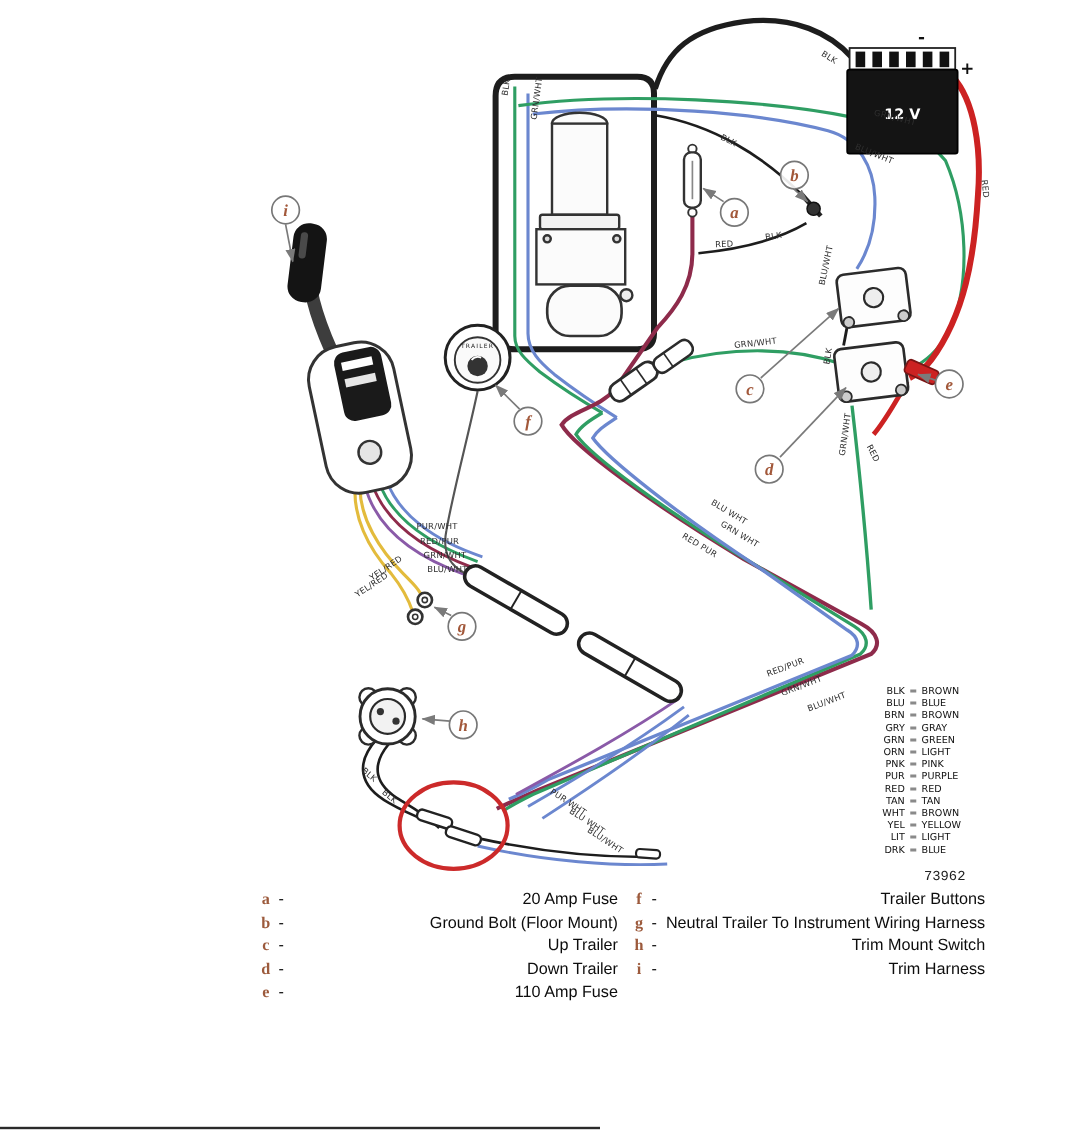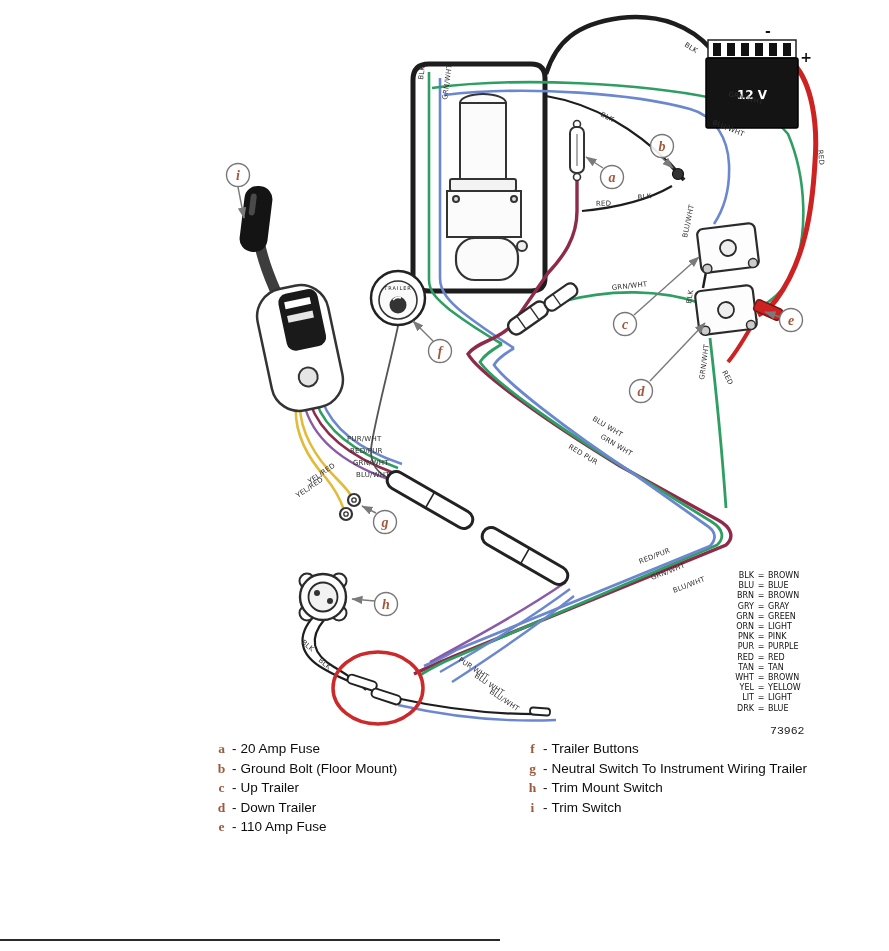--- a/index.html
+++ b/index.html
@@ -14,21 +14,21 @@
   .clrow{display:flex;}
   .clrow .abbr{width:26px;text-align:right;}
   .clrow .eq{width:14px;text-align:center;}
   .diagram-number{position:absolute;left:770px;top:714px;font-size:11.5px;color:#222;font-family:Liberation Mono, monospace;margin-top:10px;}
   .component-legend{position:absolute;font-size:13.5px;color:#0d0d0d;}
   .component-legend.left{left:215px;top:739px;width:300px;}
   .component-legend.right{left:526px;top:739px;width:295px;}
   .crow{display:flex;line-height:19.5px;}
   .ckey{font-family:"Liberation Serif",serif;font-weight:bold;color:#9c5a3c;width:13px;text-align:center;flex:none;}
   .cdash{padding:0 4px;flex:none;}
-  .clabel{flex:1;}
+  .clabel{flex:1;text-align:right;}
   .bottom-line{position:absolute;left:0;top:939px;width:500px;height:2px;background:#2a2a2a;}
 </style>
 </head>
 <body>
 
 <div class="stage">
 
   <svg width="889" height="951" viewBox="0 0 889 951">
     <defs>
       <marker id="arr" markerWidth="9" markerHeight="7" refX="7.5" refY="3" orient="auto">
@@ -384,28 +384,28 @@
 
   <div class="component-legend right">
     <div class="crow">
         <span class="ckey">f</span>
         <span class="cdash">-</span>
         <span class="clabel">Trailer Buttons</span>
       </div>
     <div class="crow">
         <span class="ckey">g</span>
         <span class="cdash">-</span>
-        <span class="clabel">Neutral Switch To Instrument Wiring Trailer</span>
+        <span class="clabel">Neutral Trailer To Instrument Wiring Harness</span>
       </div>
     <div class="crow">
         <span class="ckey">h</span>
         <span class="cdash">-</span>
         <span class="clabel">Trim Mount Switch</span>
       </div>
     <div class="crow">
         <span class="ckey">i</span>
         <span class="cdash">-</span>
-        <span class="clabel">Trim Switch</span>
+        <span class="clabel">Trim Harness</span>
       </div>
   </div>
 
   <div class="bottom-line"></div>
 </div>
 
 </body></html>

